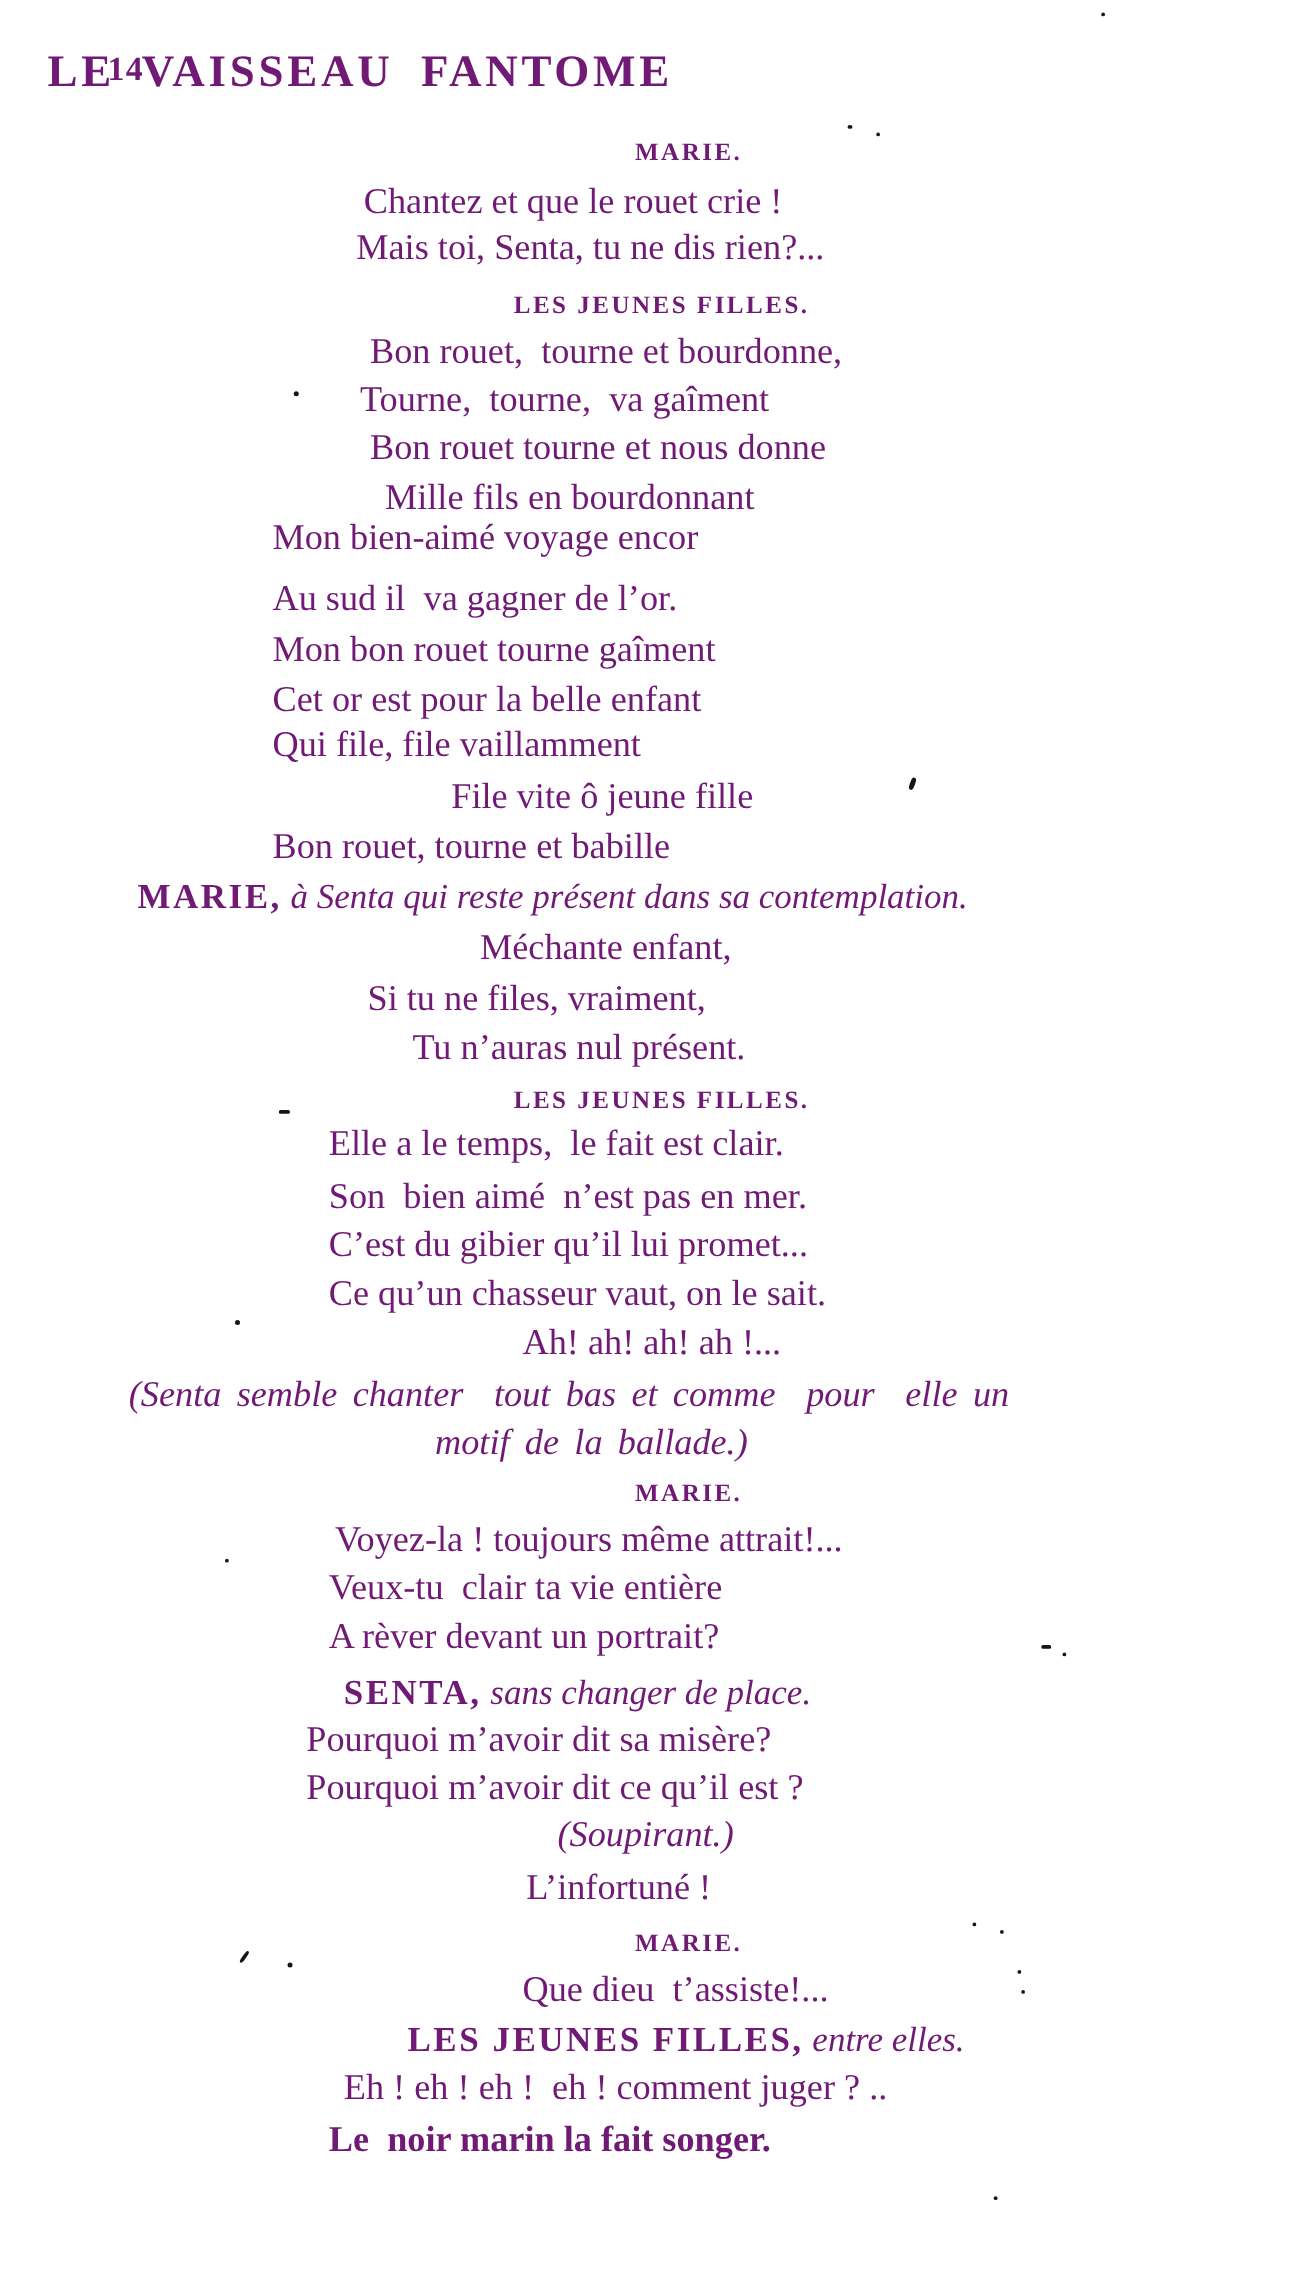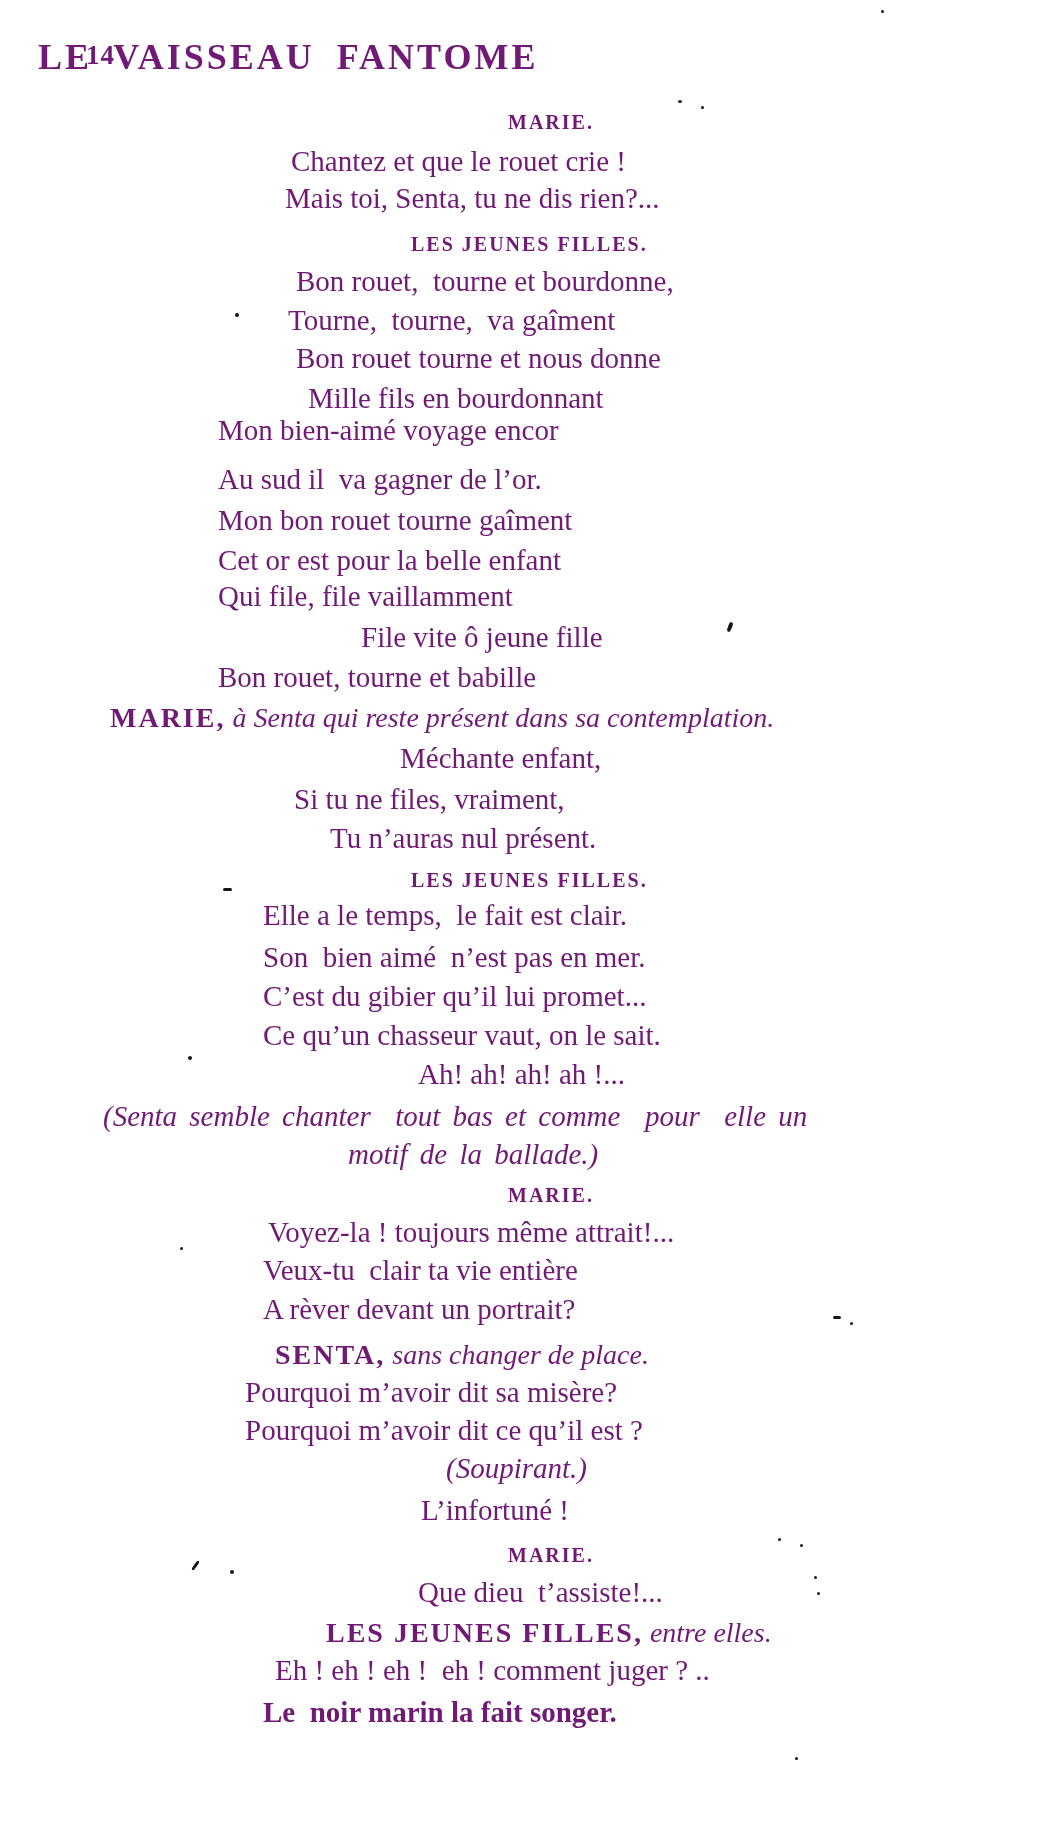--- a/index.html
+++ b/index.html
@@ -62,21 +62,21 @@
       <div class="line verse" style="left: 258px; top: 340px;">Bon rouet tourne et nous donne</div>
       <div class="line verse" style="left: 270px; top: 380px;">Mille fils en bourdonnant</div>
       <div class="line verse" style="left: 180px; top: 412px;">Mon bien-aimé voyage encor</div>
       <div class="line verse" style="left: 180px; top: 461px;">Au sud il  va gagner de l’or.</div>
       <div class="line verse" style="left: 180px; top: 502px;">Mon bon rouet tourne gaîment</div>
       <div class="line verse" style="left: 180px; top: 542px;">Cet or est pour la belle enfant</div>
       <div class="line verse" style="left: 180px; top: 578px;">Qui file, file vaillamment</div>
       <div class="line verse" style="left: 323px; top: 619px;">File vite ô jeune fille</div>
       <div class="line verse" style="left: 180px; top: 659px;">Bon rouet, tourne et babille</div>
       <div class="line spdir" style="left: 72px; top: 700px;"><span class="sd-name">MARIE,</span><span class="sd-text"> à Senta qui reste présent dans sa contemplation.</span></div>
-      <div class="line verse" style="left: 362px; top: 740px; text-align: center;">Méchante enfant,</div>
+      <div class="line verse" style="left: 346px; top: 740px; text-align: center;">Méchante enfant,</div>
       <div class="line verse" style="left: 256px; top: 781px;">Si tu ne files, vraiment,</div>
       <div class="line verse" style="left: 292px; top: 820px;">Tu n’auras nul présent.</div>
       <div class="line speaker" style="left: 373px; top: 868px;">LES JEUNES FILLES.</div>
       <div class="line verse" style="left: 225px; top: 897px;">Elle a le temps,  le fait est clair.</div>
       <div class="line verse" style="left: 225px; top: 939px;">Son  bien aimé  n’est pas en mer.</div>
       <div class="line verse" style="left: 225px; top: 978px;">C’est du gibier qu’il lui promet...</div>
       <div class="line verse" style="left: 225px; top: 1017px;">Ce qu’un chasseur vaut, on le sait.</div>
       <div class="line verse" style="left: 380px; top: 1056px;">Ah! ah! ah! ah !...</div>
       <div class="line stage" style="left: 65px; top: 1098px;">(Senta semble chanter  tout bas et comme  pour  elle un</div>
       <div class="line stage" style="left: 310px; top: 1136px;">motif de la ballade.)</div>

